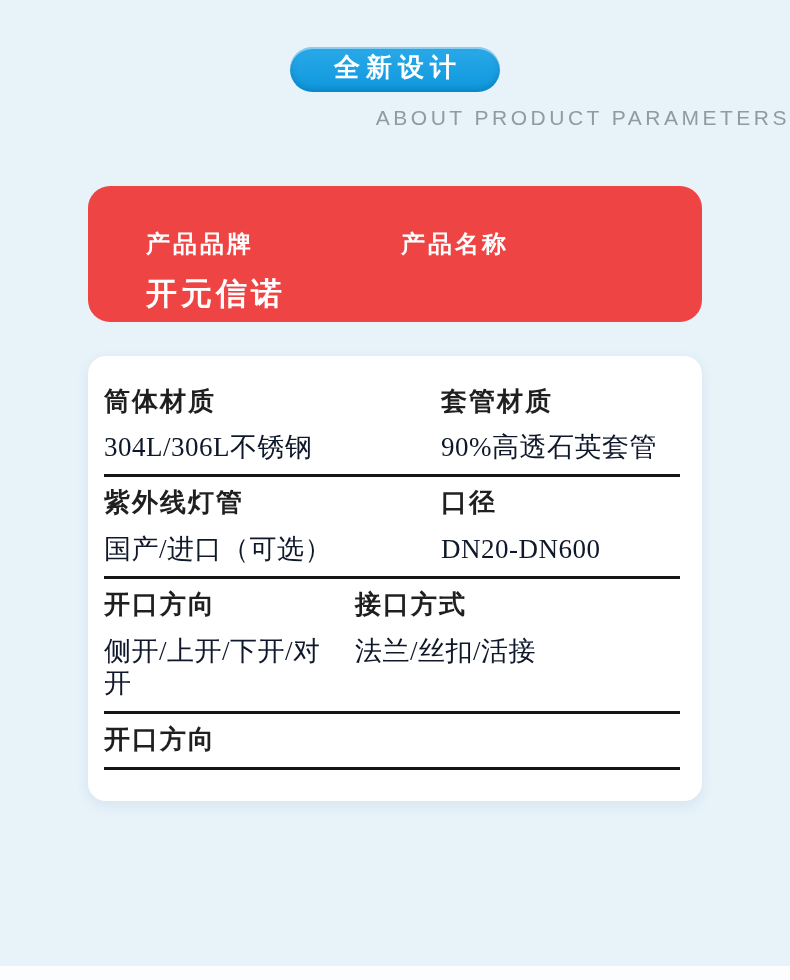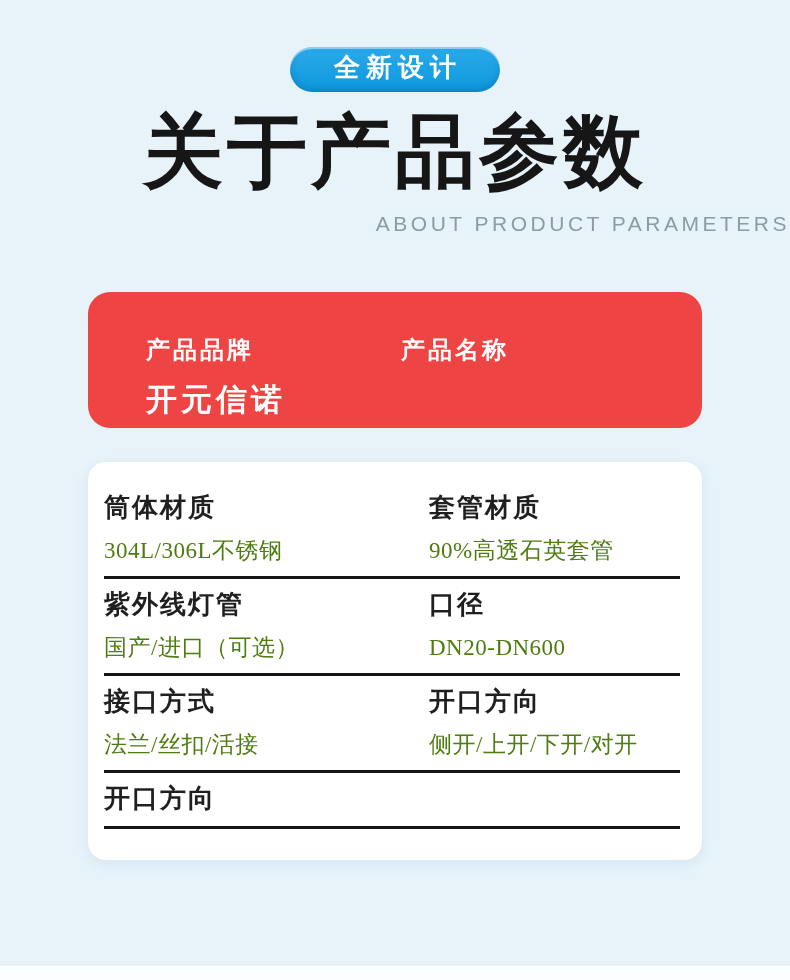--- a/index.html
+++ b/index.html
@@ -67,46 +67,46 @@
     margin: 34px auto 0;
     background: #ffffff;
     border-radius: 18px;
     padding: 20px 22px 31px 16px;
     box-shadow: 0 4px 12px rgba(110,155,190,0.14);
   }
   .spec-row {
     display: flex;
     border-bottom: 3px solid #151515;
     padding: 10px 0 11px;
+    gap: 12px;
   }
   .spec-cell { width: 325px; }
   .spec-cell.wide { width: 100%; }
   .spec-cell.right { flex: 1; width: auto; }
   .spec-label { font-size: 26px; font-weight: bold; color: #1f1f1f; letter-spacing: 2px; line-height: 1.25; }
-  .spec-value { font-size: 23px; color: #4d7c0f; margin-top: 13px; line-height: 1.2; letter-spacing: 0.5px; }
+  .spec-value { font-size: 27px; color: #0f172a; margin-top: 13px; line-height: 1.2; letter-spacing: 0.5px; }
 
   
   .bottom-strip {
     position: absolute;
     left: 0; right: 0;
     top: 966px;
     height: 14px;
     background: #fbfdfe;
   }
 </style>
 </head>
 <body>
 
 <div class="stage">
 
   <div class="badge-wrap">
     <div class="badge">全新设计</div>
   </div>
 
-  <h1 class="title">关于产品参数</h1>
 
   <div class="subtitle">ABOUT PRODUCT PARAMETERS</div>
 
   <div class="brand-card">
     <div class="brand-col">
       <div class="brand-label">产品品牌</div>
       <div class="brand-value">开元信诺</div>
     </div>
     <div class="brand-col">
       <div class="brand-label">产品名称</div>
@@ -131,27 +131,27 @@
         <div class="spec-label">紫外线灯管</div>
         <div class="spec-value">国产/进口（可选）</div>
       </div>
       <div class="spec-cell right">
         <div class="spec-label">口径</div>
         <div class="spec-value">DN20-DN600</div>
       </div>
     </div>
 
     <div class="spec-row">
+      <div class="spec-cell right">
+        <div class="spec-label">开口方向</div>
+        <div class="spec-value">侧开/上开/下开/对开</div>
+      </div>
       <div class="spec-cell">
         <div class="spec-label">接口方式</div>
         <div class="spec-value">法兰/丝扣/活接</div>
-      </div>
-      <div class="spec-cell right">
-        <div class="spec-label">开口方向</div>
-        <div class="spec-value">侧开/上开/下开/对开</div>
       </div>
     </div>
 
     <div class="spec-row">
       <div class="spec-cell wide">
         <div class="spec-label">开口方向</div>
       </div>
     </div>
 
   </div>

